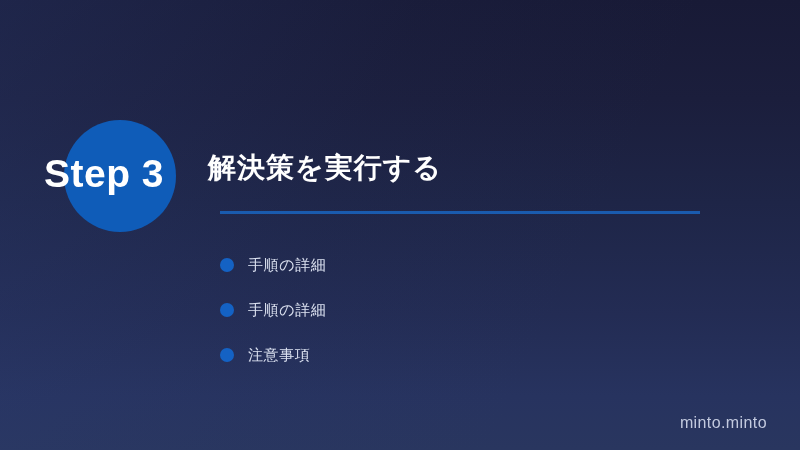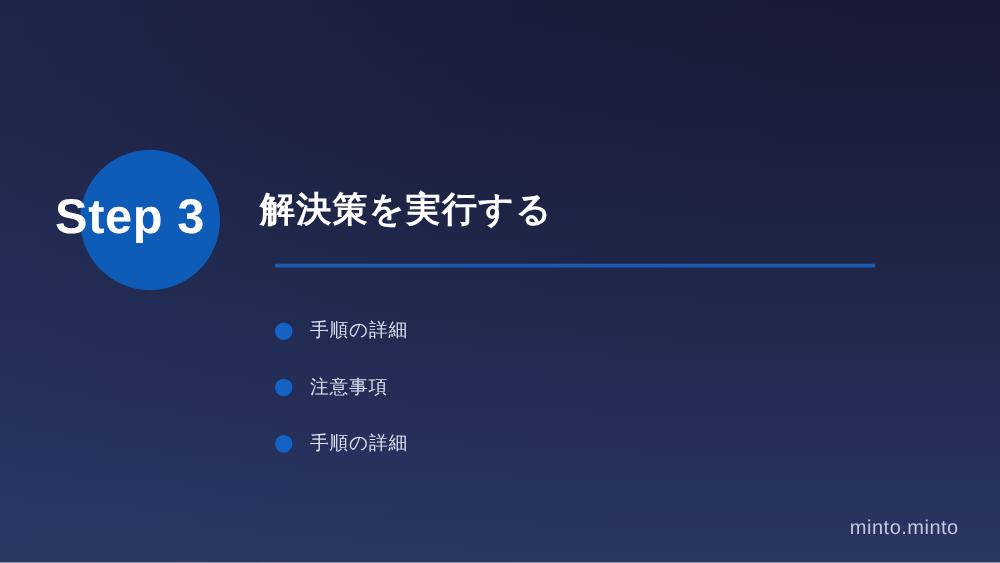--- a/index.html
+++ b/index.html
@@ -145,25 +145,25 @@
 
   <div id="bullet-list">
 
     <div class="bullet-row">
       <span class="bullet-dot"></span>
       <span class="bullet-text">手順の詳細</span>
     </div>
 
     <div class="bullet-row">
       <span class="bullet-dot"></span>
-      <span class="bullet-text">注意事項</span>
+      <span class="bullet-text">手順の詳細</span>
     </div>
 
     <div class="bullet-row">
       <span class="bullet-dot"></span>
-      <span class="bullet-text">手順の詳細</span>
+      <span class="bullet-text">注意事項</span>
     </div>
 
   </div>
 
   <div id="watermark">minto.minto</div>
 
 </div>
 
 </body></html>

